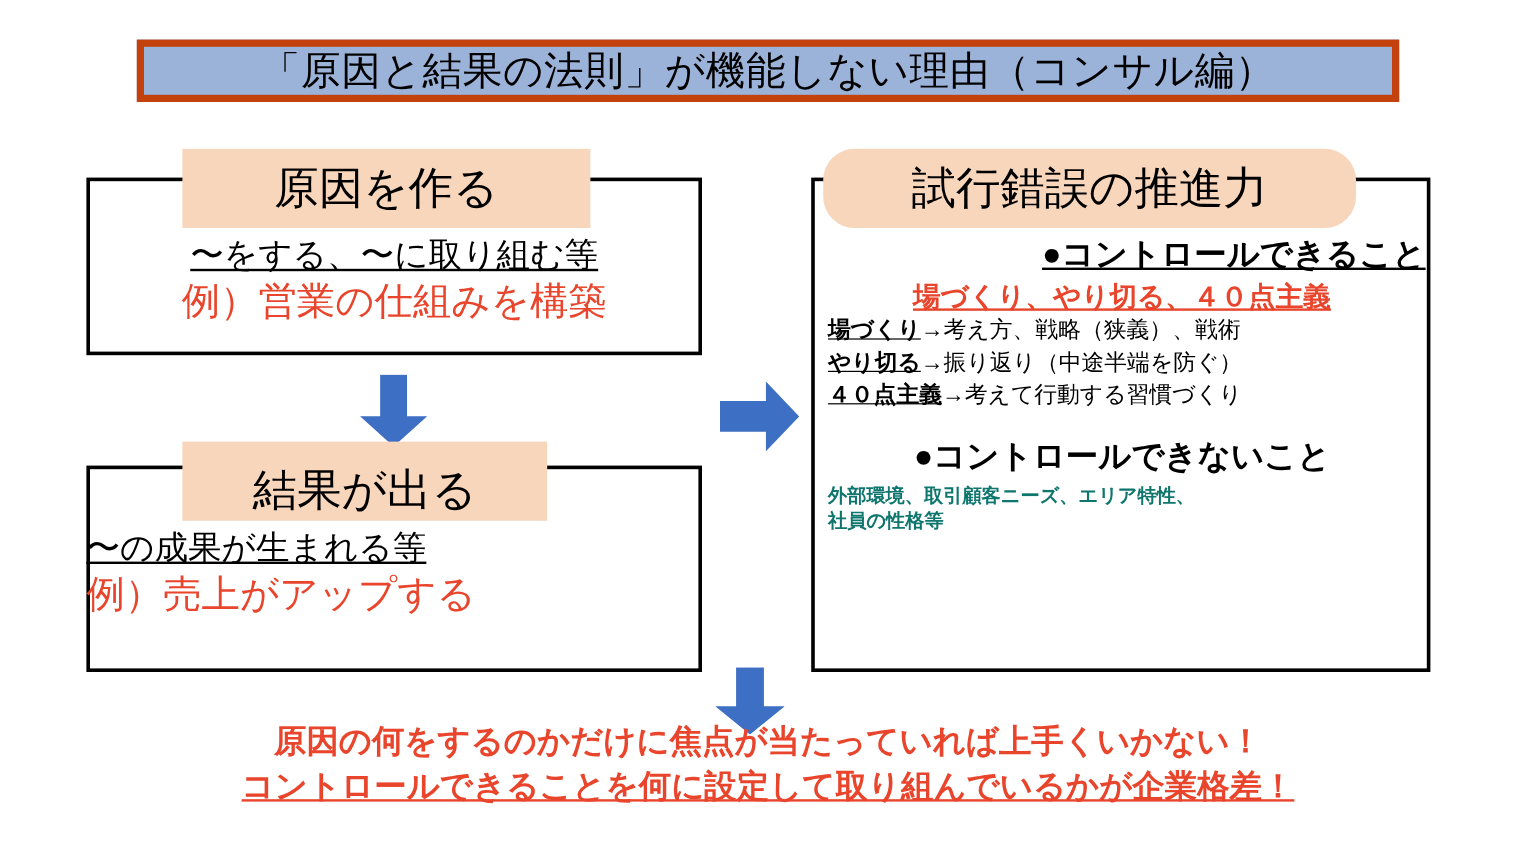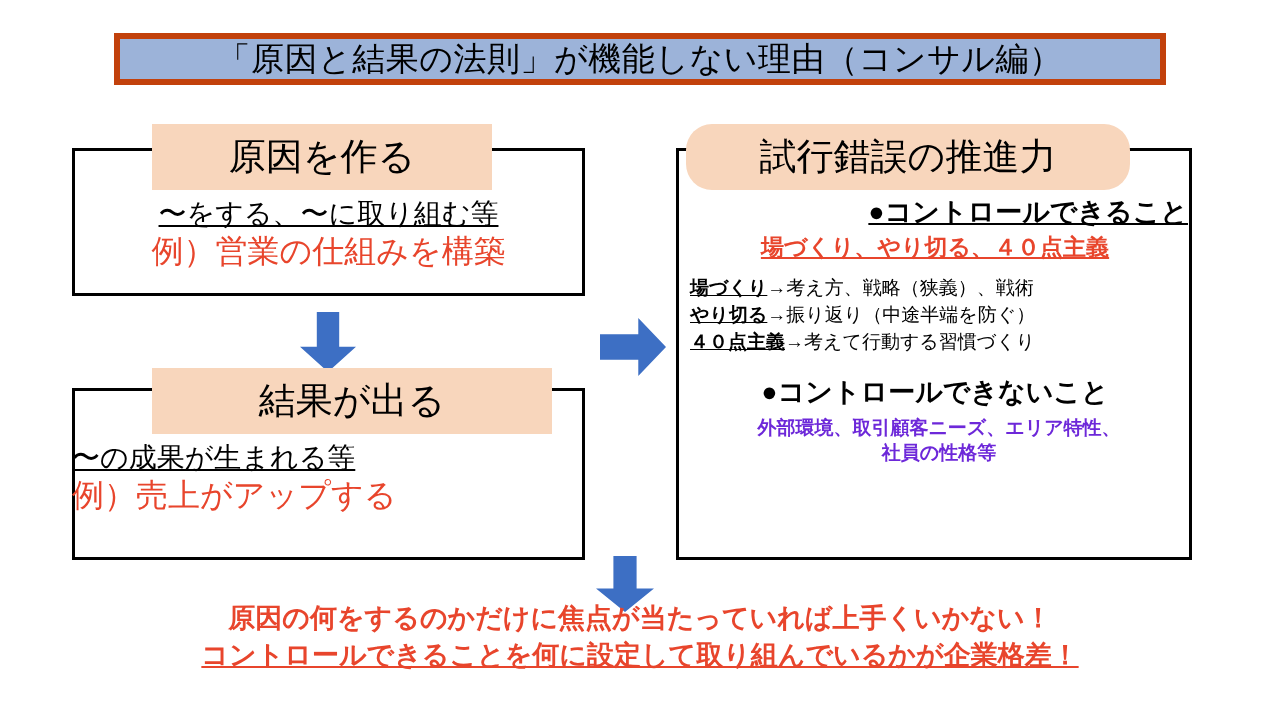--- a/index.html
+++ b/index.html
@@ -87,21 +87,21 @@
   .line-red {
     font-size: 32px;
     color: #e8452c;
     font-family: "Liberation Serif", serif;
     white-space: nowrap;
     line-height: 1.3;
   }
 
   
   #result-box { left: 72px; top: 388px; width: 513px; height: 172px; }
-  #result-chip { left: 152px; top: 368px; width: 400px; height: 66px; }
+  #result-chip { left: 152px; top: 368px; width: 304px; height: 66px; align-items: flex-end; }
   .result-lines {
     position: absolute;
     left: 72px;
     top: 440px;
     width: 610px;
     z-index: 6;
   }
 
   
   #right-box { left: 676px; top: 148px; width: 516px; height: 412px; }
@@ -140,41 +140,40 @@
     color: #000000;
     font-family: "Liberation Serif", serif;
     line-height: 1.42;
     white-space: nowrap;
     padding-left: 8px;
   }
   .rc-detail b {
     text-decoration: underline;
     font-weight: bold;
   }
-  .rc-detail-block { margin-top: 12px; }
+  .rc-detail-block { }
   .rc-head2 {
     font-size: 27px;
     color: #000000;
     font-weight: bold;
     font-family: "Liberation Serif", serif;
     text-align: center;
     white-space: nowrap;
     margin-top: 20px;
     line-height: 1.2;
   }
   .rc-red-small {
-    font-size: 19px;
-    color: #6d28d9;
+    font-size: 16px;
+    color: #0f766e;
     font-weight: bold;
     font-family: "Liberation Serif", serif;
     line-height: 1.35;
     padding-left: 8px;
     margin-top: 6px;
     white-space: nowrap;
-    text-align: center;
   }
 
   
   .arrow-down {
     position: absolute;
     width: 56px;
     height: 60px;
     background: #3d6fc4;
     clip-path: polygon(30% 0%, 70% 0%, 70% 58%, 100% 58%, 50% 100%, 0% 58%, 30% 58%);
   }

